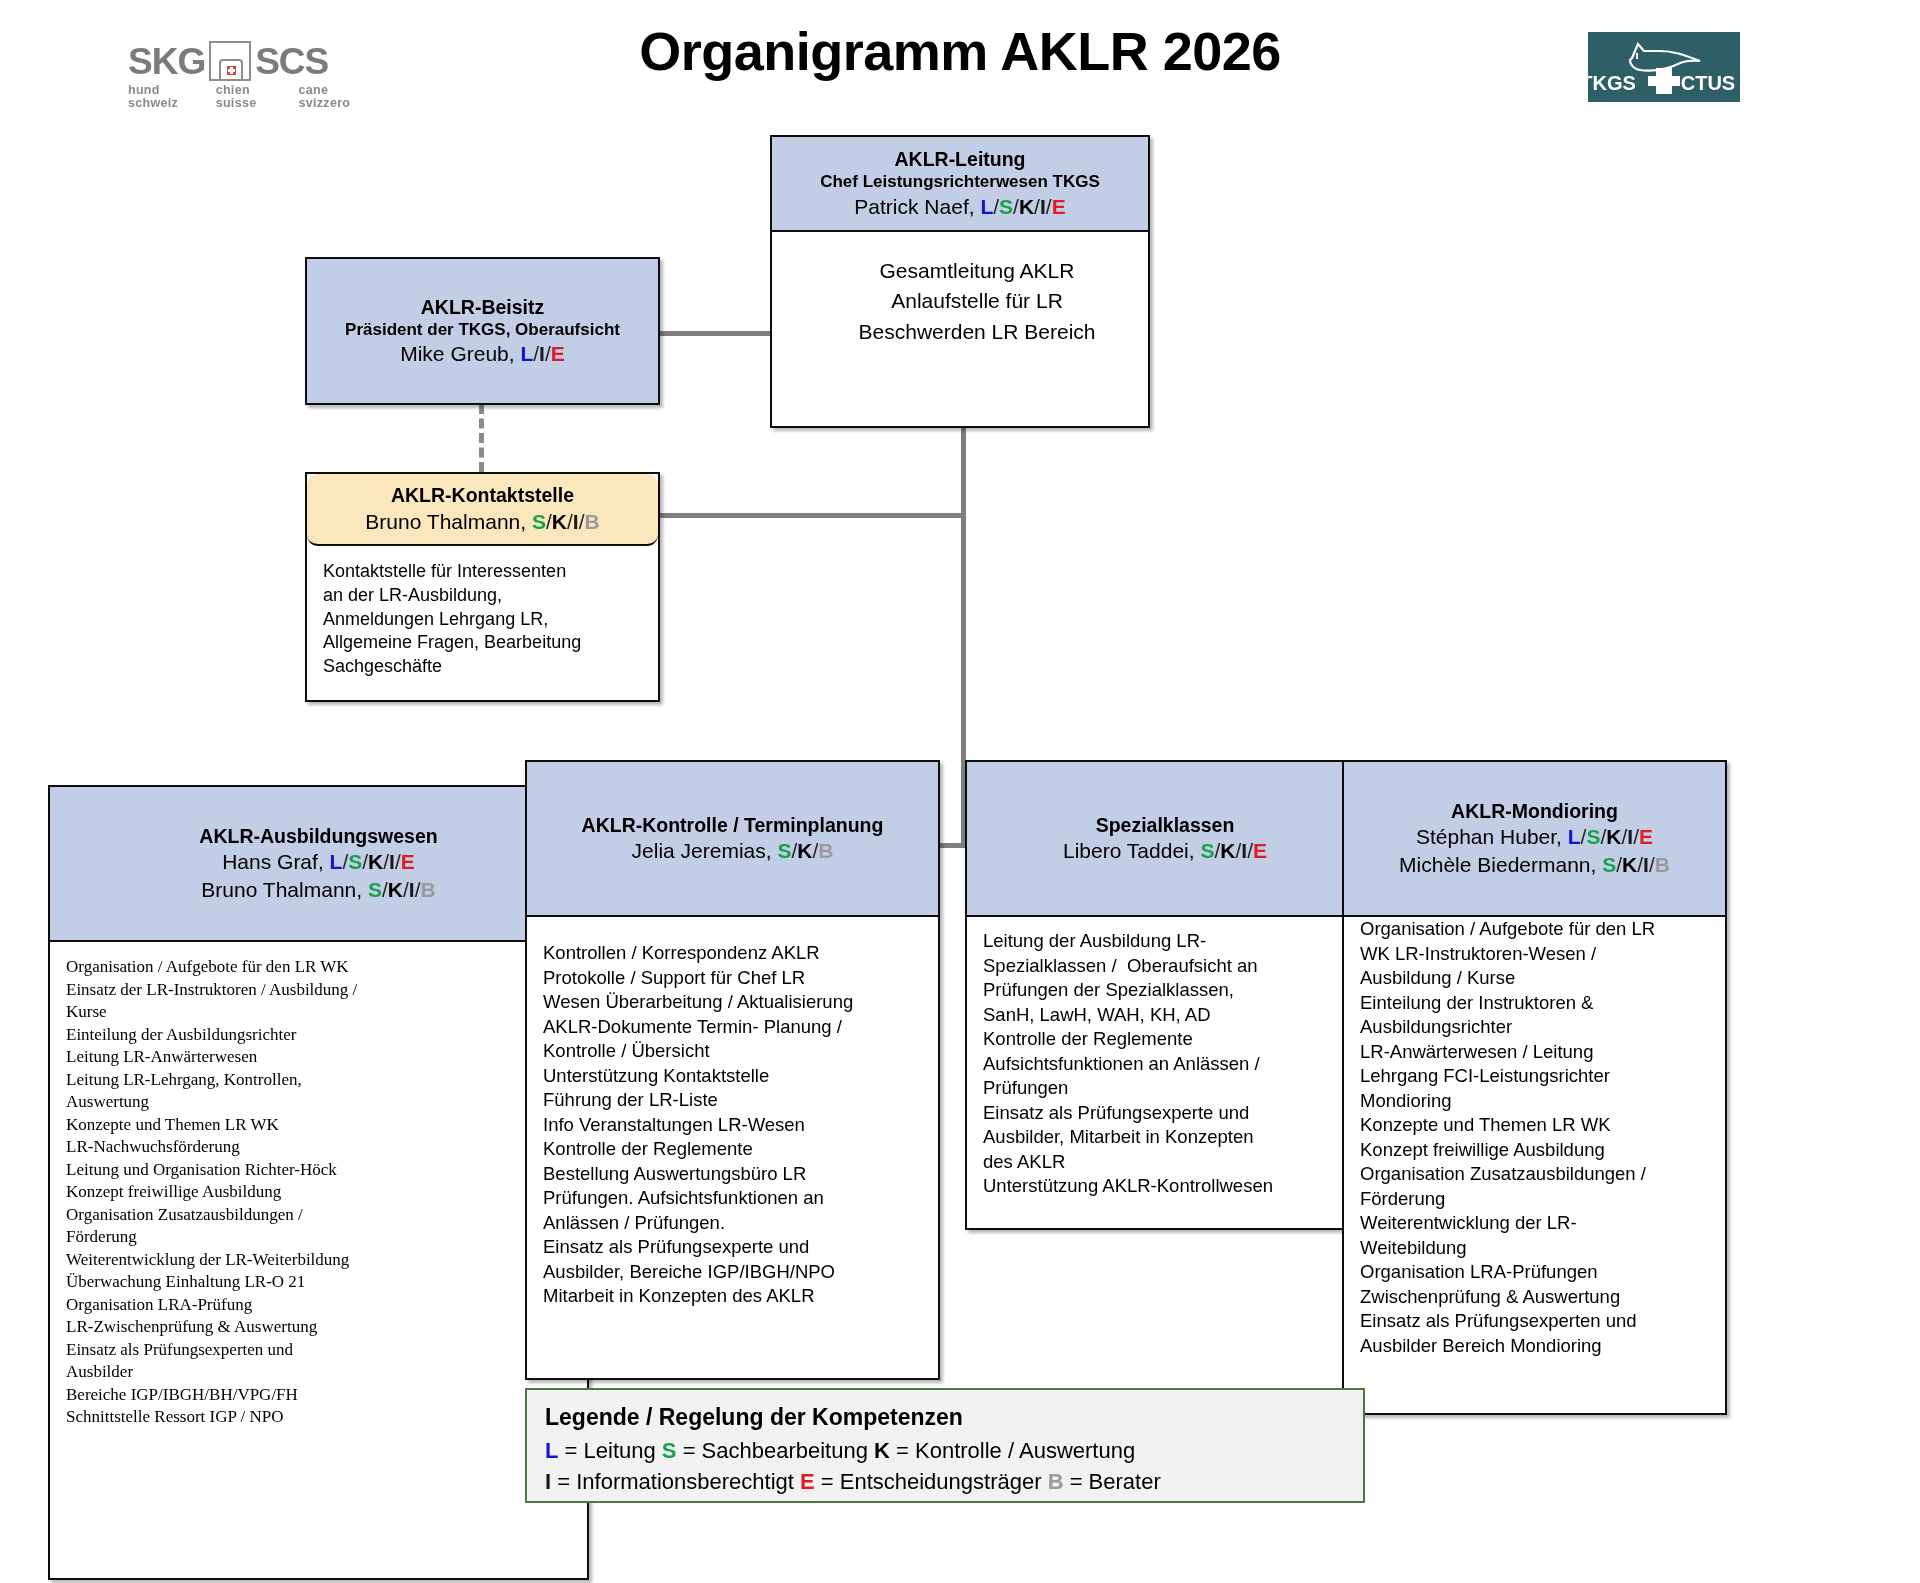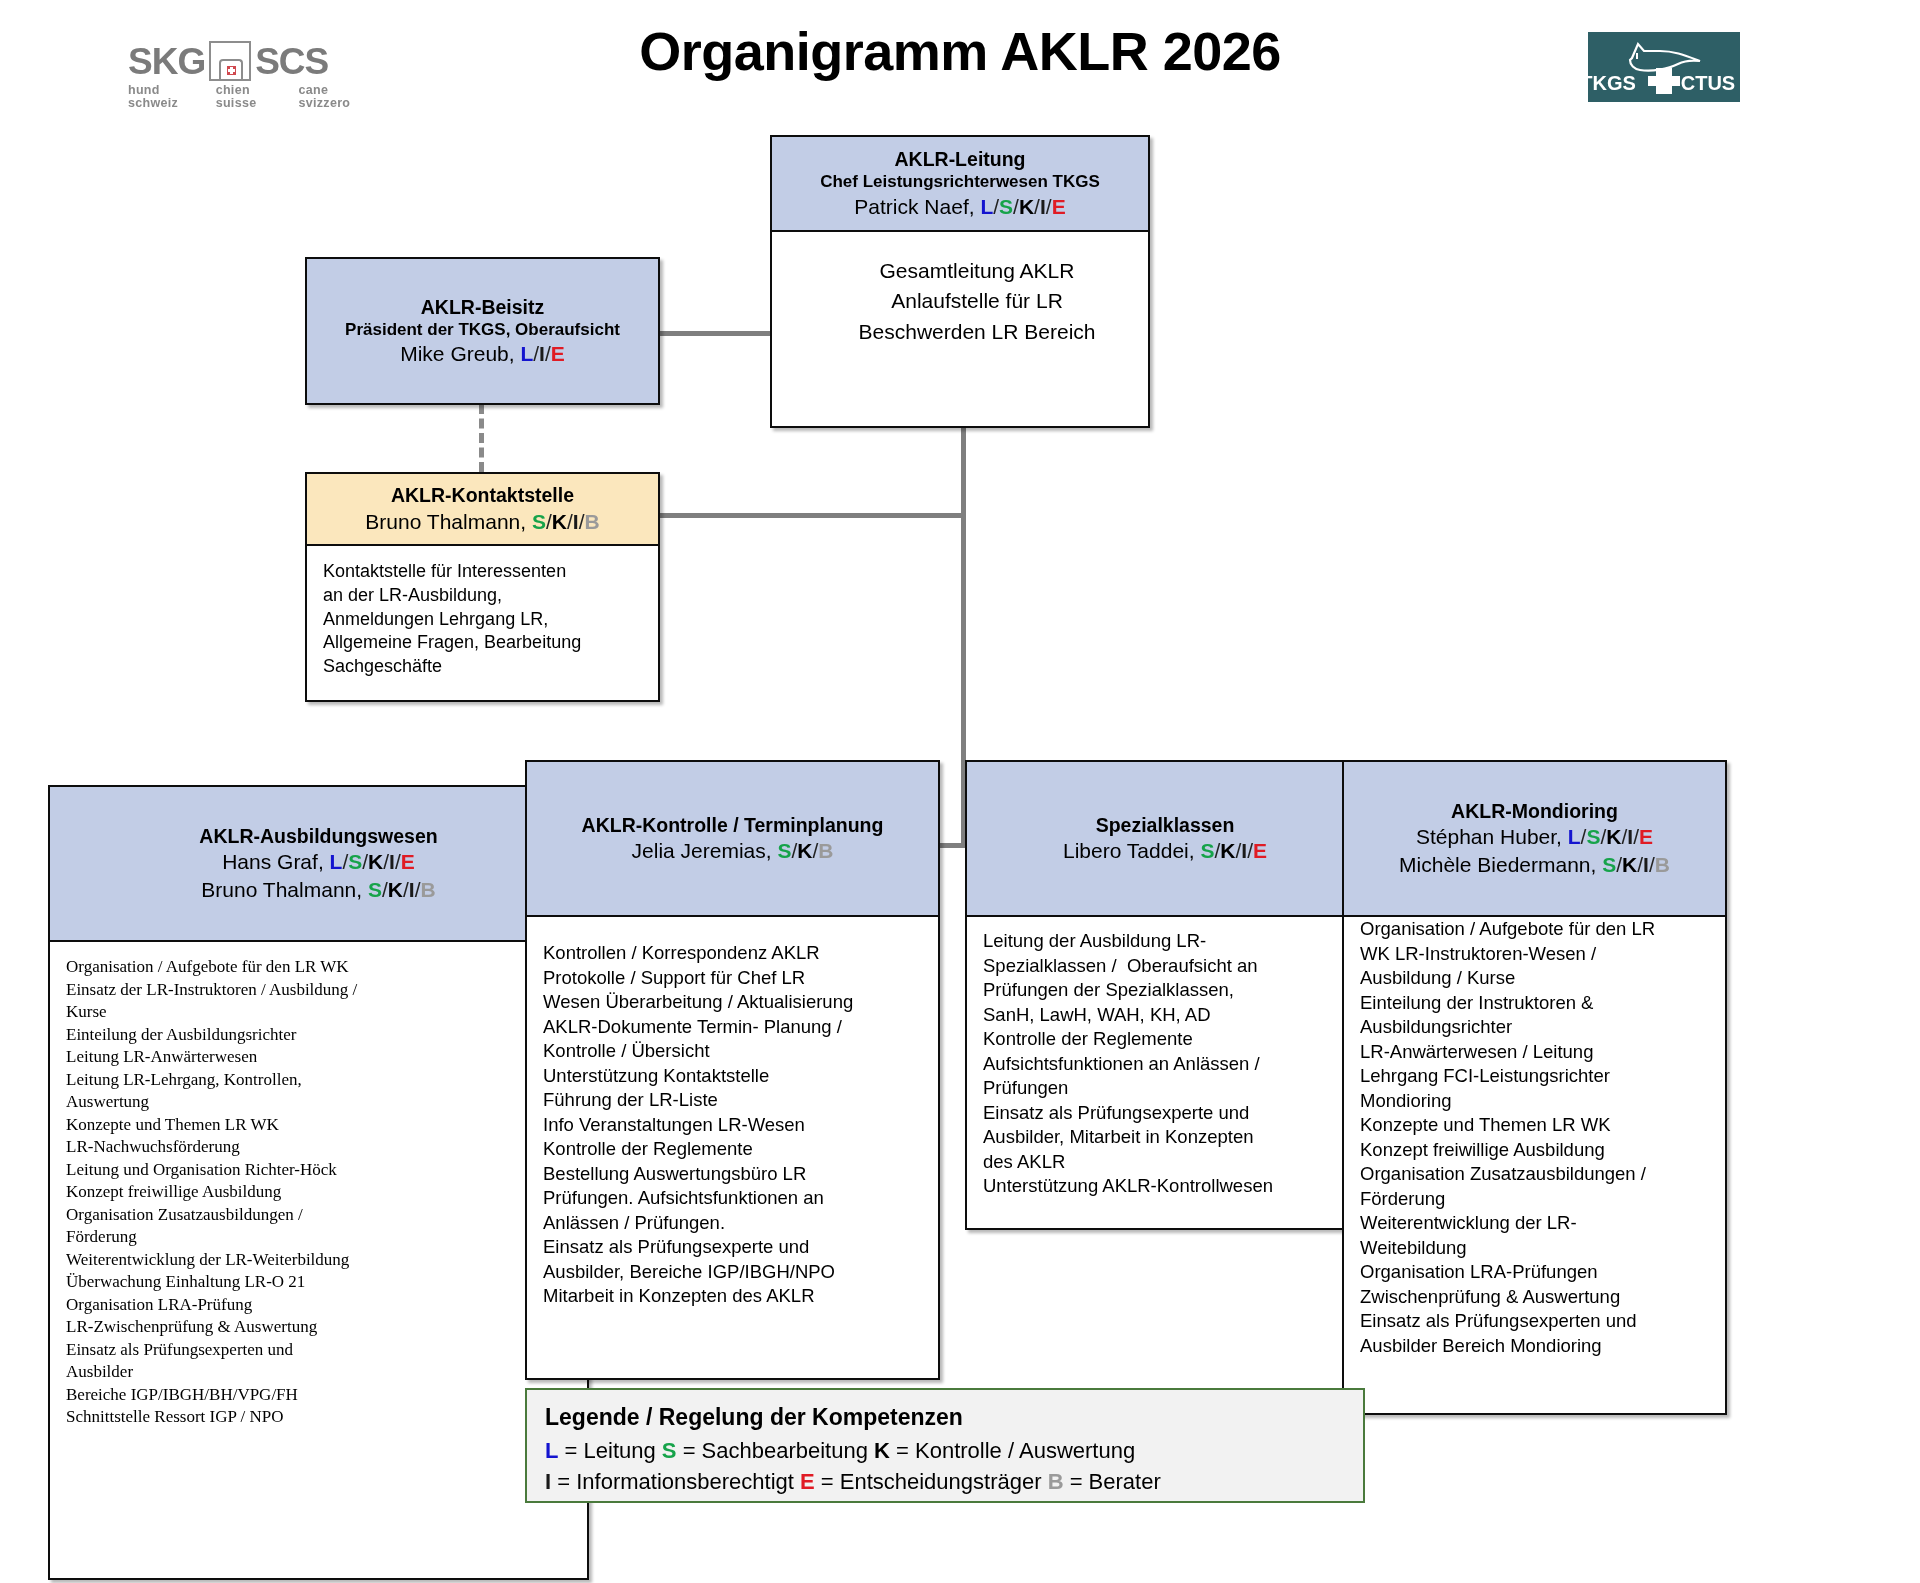--- a/index.html
+++ b/index.html
@@ -129,21 +129,21 @@
     <div class="hdr" style="height:100%;border-bottom:none;">
       <div class="t1">AKLR-Beisitz</div>
       <div class="t2">Präsident der TKGS, Oberaufsicht</div>
       <div class="nm">
         <span>Mike Greub, </span><span class="codes"><span class="cL">L</span><span class="sep">/</span><span class="cI">I</span><span class="sep">/</span><span class="cE">E</span></span>
       </div>
     </div>
   </div>
 
   <div class="box" style="left:305px;top:472px;width:355px;height:230px;">
-    <div class="hdr cream" style="height:72px;">
+    <div class="hdr cream" style="height:72px;border-radius:11px;">
       <div class="t1">AKLR-Kontaktstelle</div>
       <div class="nm">
         <span>Bruno Thalmann, </span><span class="codes"><span class="cS">S</span><span class="sep">/</span><span class="cK">K</span><span class="sep">/</span><span class="cI">I</span><span class="sep">/</span><span class="cB">B</span></span>
       </div>
     </div>
     <div class="body-txt" style="font-size:18px;">
       <div>Kontaktstelle für Interessenten
 an der LR-Ausbildung,
 Anmeldungen Lehrgang LR,
 Allgemeine Fragen, Bearbeitung

